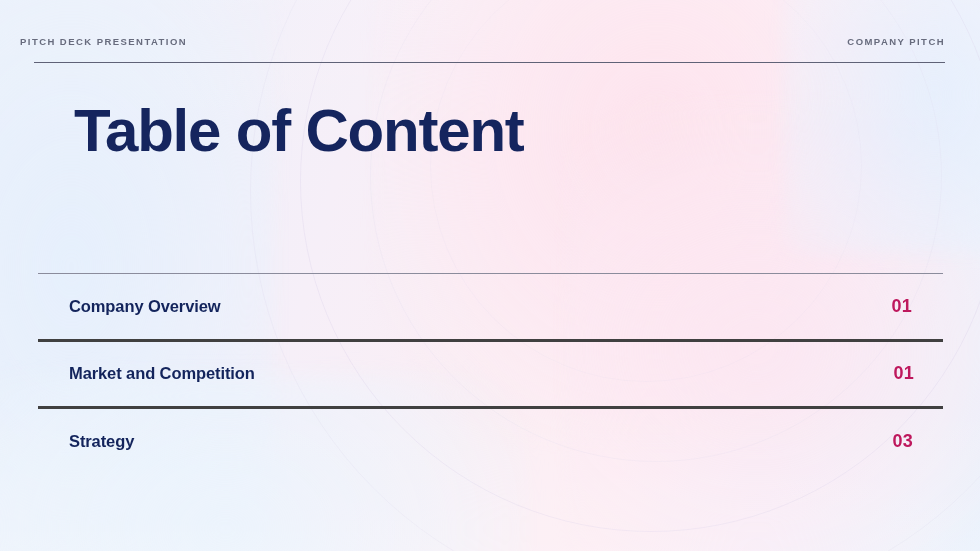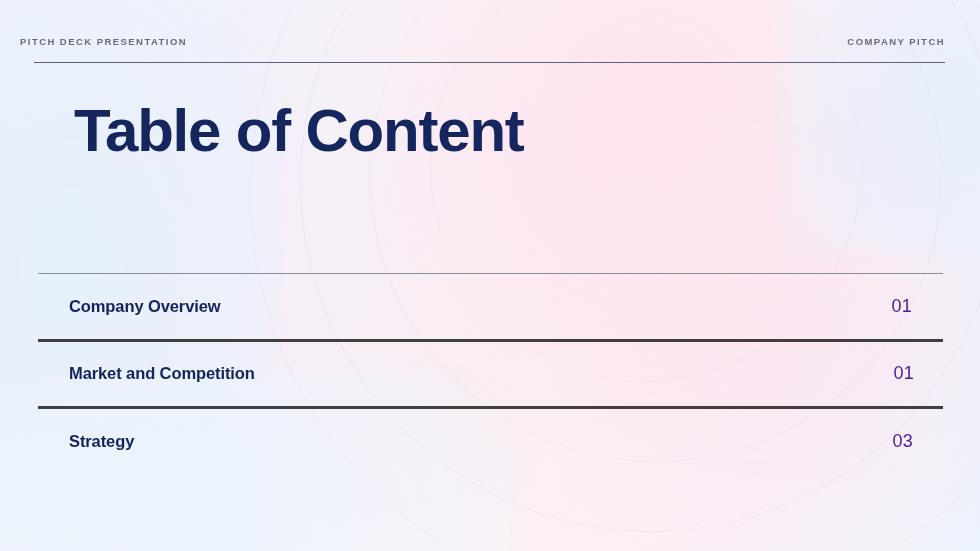--- a/index.html
+++ b/index.html
@@ -191,23 +191,23 @@
     font-size: 16.5px;
     font-weight: 700;
     letter-spacing: -0.1px;
     color: #13245c;
     padding-left: 31px;
     white-space: nowrap;
   }
 
   .toc-number {
     font-size: 18px;
-    font-weight: 400;
+    font-weight: 700;
     letter-spacing: 0.2px;
-    color: #4c1d95;
+    color: #be185d;
     padding-right: 31px;
     white-space: nowrap;
   }
   .toc-row:nth-child(2) .toc-number { padding-right: 29px; }
   .toc-row:nth-child(3) .toc-number { padding-right: 30px; }
   .toc-row:nth-child(4) .toc-number { padding-right: 31px; }
 </style>
 </head>
 <body>
 

